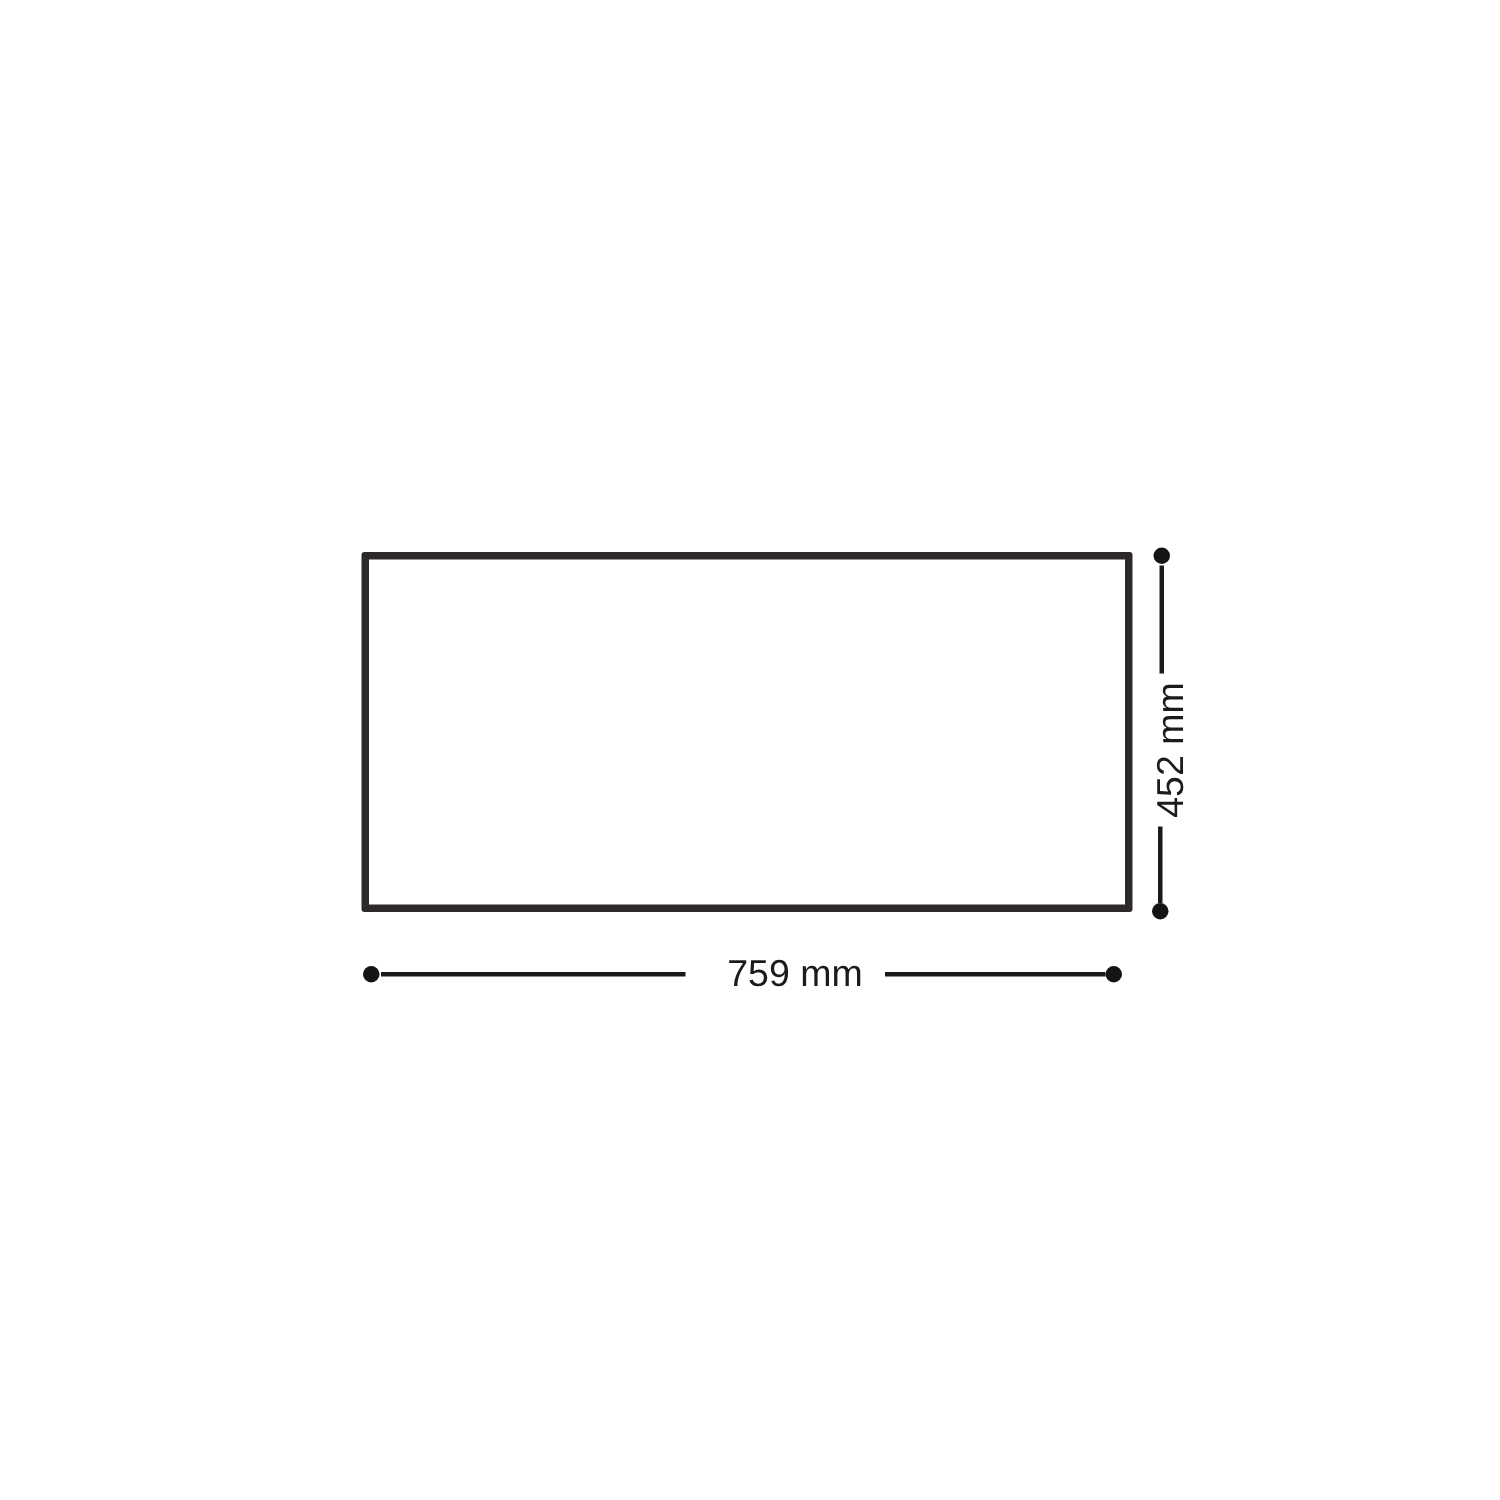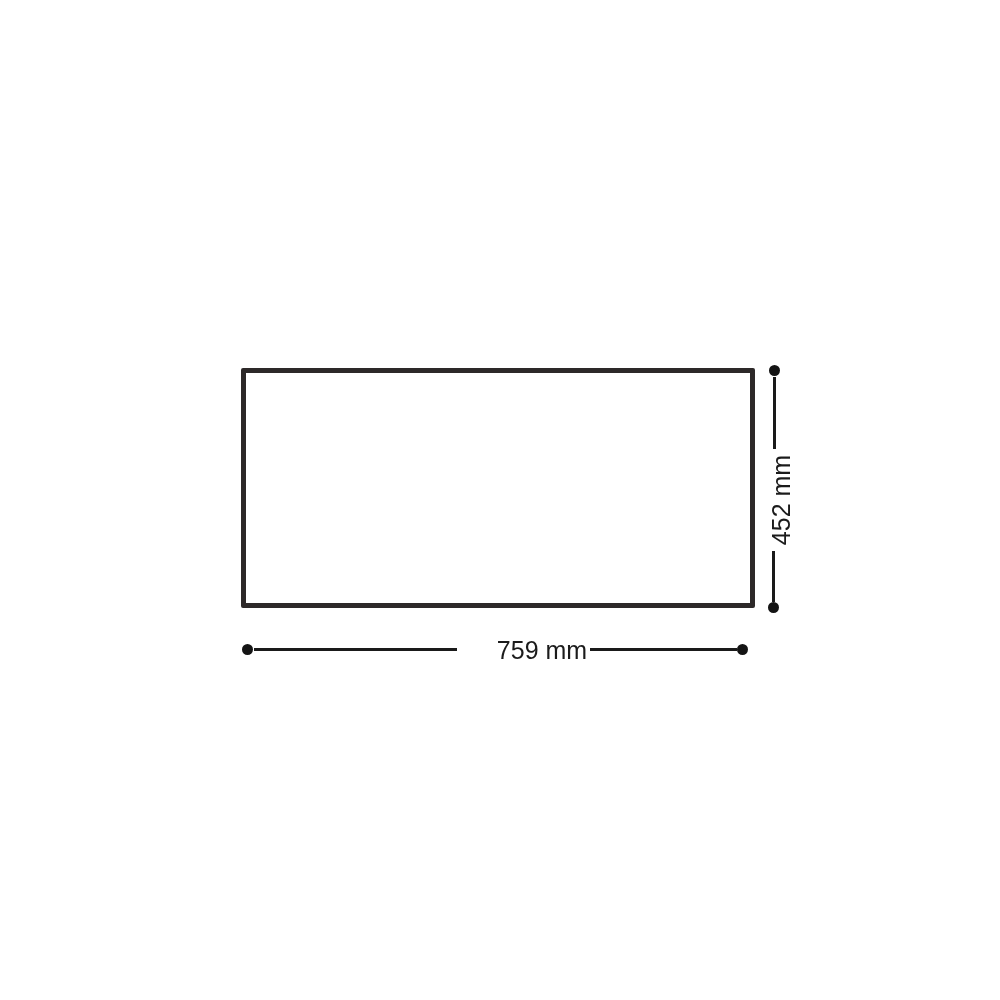--- a/index.html
+++ b/index.html
@@ -58,21 +58,21 @@
     left: 781px;
     top: 500px;
     transform: translate(-50%, -50%) rotate(-90deg);
   }
   
   .dot-h-left  { left: 242px; top: 644px; }
   .seg-h-left  { left: 254px; top: 648px; width: 203px; }
   .seg-h-right { left: 590px; top: 648px; width: 147px; }
   .dot-h-right { left: 737px; top: 644px; }
   .width-label {
-    left: 542px;
+    left: 530px;
     top: 650px;
     transform: translate(-50%, -50%);
   }
 </style>
 </head>
 <body>
 
 <div class="canvas">
 
   <div class="panel-rect"></div>

